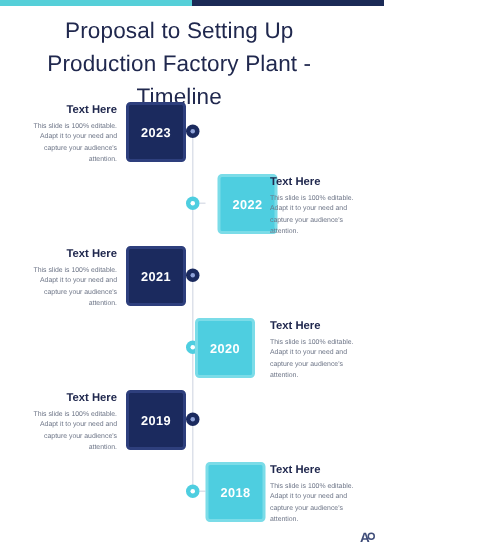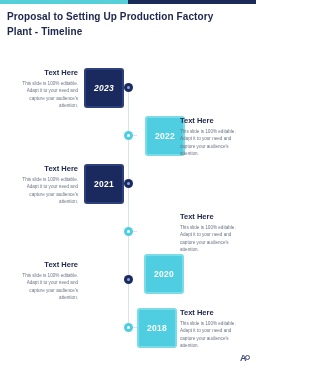--- a/index.html
+++ b/index.html
@@ -12,22 +12,22 @@
   }
 
   
   .topbar { position:absolute; top:0; left:0; width:256px; height:4px; display:flex; }
   .topbar-cyan { width:50%; height:100%; background:#55CFD8; }
   .topbar-navy { width:50%; height:100%; background:#1B2A56; }
 
   
   .title {
     position:absolute; top:10px; left:7px; width:225px;
-    font-size:10px; font-weight:bold; line-height:1.45;
-    color:#20284E; letter-spacing:.1px;
+    font-size:15px; font-weight:normal; line-height:1.45;
+    color:#20284E; letter-spacing:.1px;text-align:center;
   }
 
   
   .timeline { position:absolute; top:56px; left:0; width:256px; height:300px; }
 
   
   .spine {
     position:absolute; left:128px; top:30px; width:1px; height:240px;
     background:#DDE1EA;
   }
@@ -92,21 +92,21 @@
 <div class="title">Proposal to Setting Up Production Factory Plant - Timeline</div>
 
 <div class="timeline">
   <div class="spine"></div>
   <div id="rows">
       <div class="row" style="top: 12px;">
         <div class="leader" style="left:124px;width:0px;"></div>
         <div class="dot navy" style="left:124px;">
           <i></i>
         </div>
-        <div class="badge navy" style="left:84px;font-style:italic;">
+        <div class="badge navy" style="left:84px;">
           <span>2023</span>
         </div>
         <div class="txt right-align" style="left:12px;">
           <div class="hd">Text Here</div>
           <div class="bd">This slide is 100% editable. Adapt it to your need and capture your audience's attention.</div>
         </div>
       </div>
       <div class="row" style="top: 60px;">
         <div class="leader" style="left:133px;width:4px;"></div>
         <div class="dot cyan" style="left:124px;">
@@ -131,32 +131,35 @@
         <div class="txt right-align" style="left:12px;">
           <div class="hd">Text Here</div>
           <div class="bd">This slide is 100% editable. Adapt it to your need and capture your audience's attention.</div>
         </div>
       </div>
       <div class="row" style="top: 156px;">
         <div class="leader" style="left:133px;width:4px;"></div>
         <div class="dot cyan" style="left:124px;">
           <i></i>
         </div>
-        <div class="badge cyan" style="left:144px;margin-top:42px;">
+        <div class="badge cyan" style="left:130px;">
           <span>2020</span>
         </div>
         <div class="txt left-align" style="left:180px;">
           <div class="hd">Text Here</div>
           <div class="bd">This slide is 100% editable. Adapt it to your need and capture your audience's attention.</div>
         </div>
       </div>
       <div class="row" style="top: 204px;">
         <div class="leader" style="left:124px;width:0px;"></div>
         <div class="dot navy" style="left:124px;">
           <i></i>
+        </div>
+        <div class="badge navy" style="left:84px;">
+          <span>2019</span>
         </div>
         <div class="txt right-align" style="left:12px;">
           <div class="hd">Text Here</div>
           <div class="bd">This slide is 100% editable. Adapt it to your need and capture your audience's attention.</div>
         </div>
       </div>
       <div class="row" style="top: 252px;">
         <div class="leader" style="left:133px;width:4px;"></div>
         <div class="dot cyan" style="left:124px;">
           <i></i>

